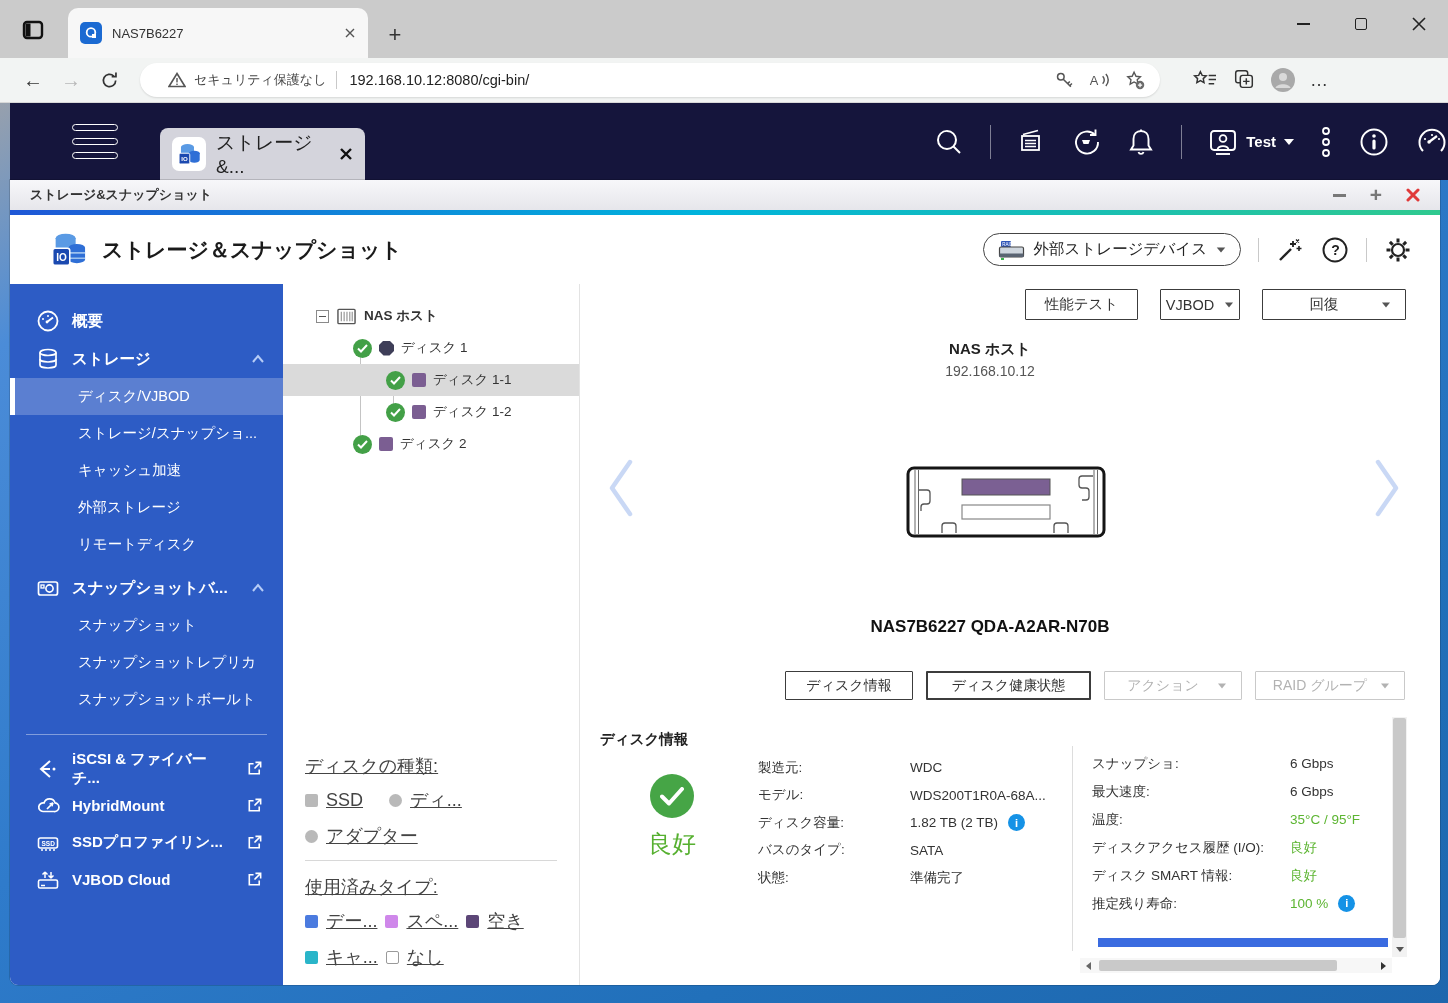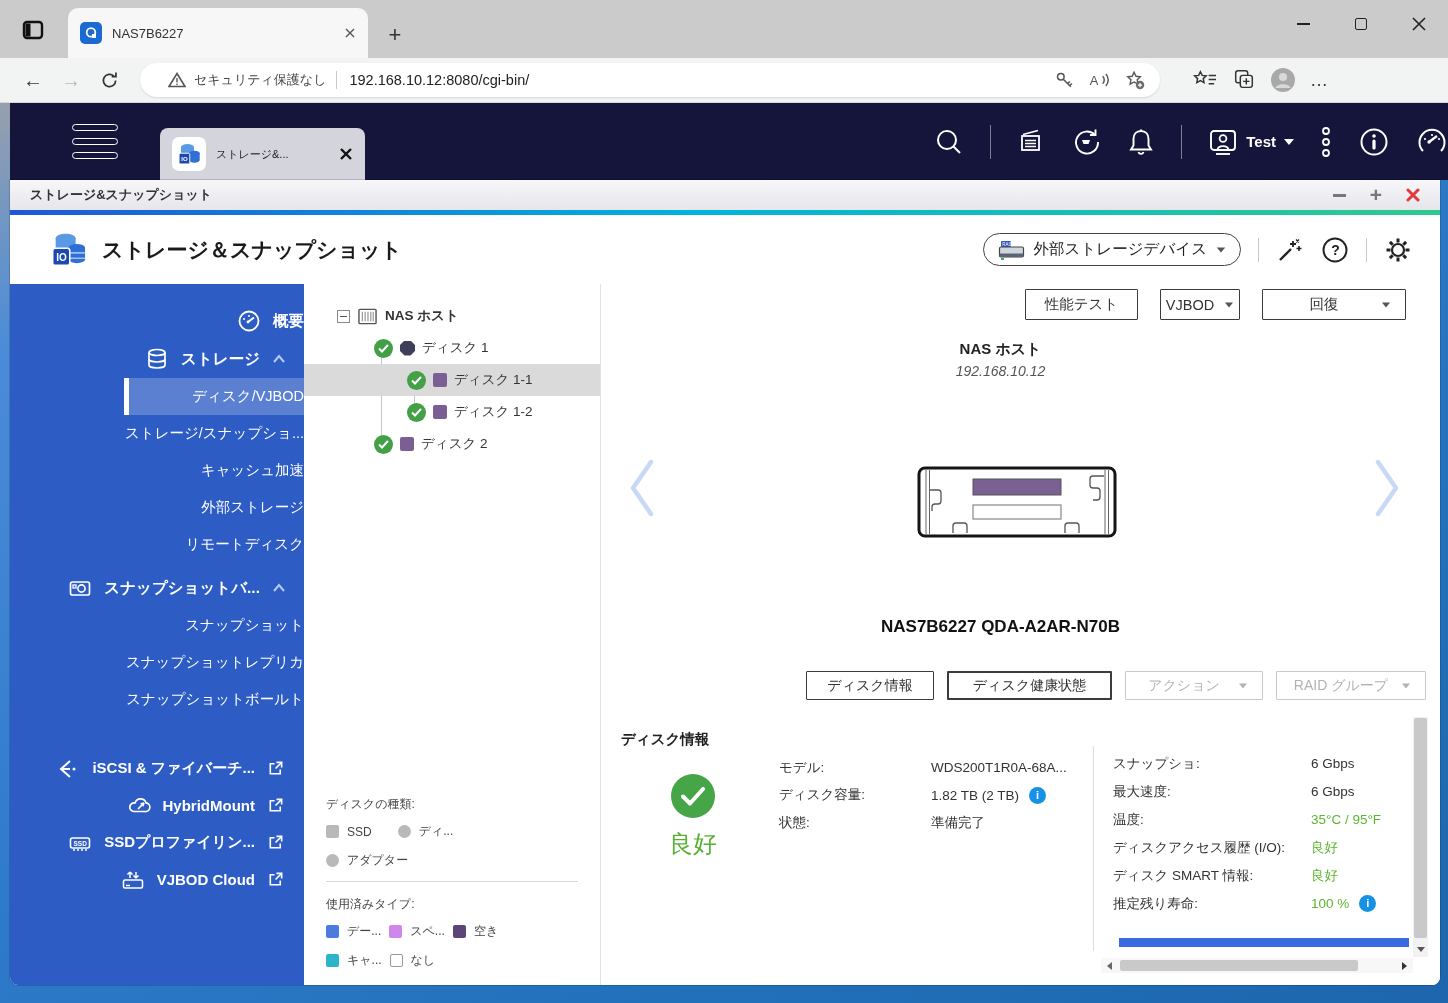--- a/index.html
+++ b/index.html
@@ -30,21 +30,21 @@
   .addr .ico, .bt-right .ico { margin-left:14px; }
   .bt-right { display:flex; align-items:center; margin-left:18px; }
 
   
   .desktop { position:absolute; left:0; top:103px; right:0; bottom:0; background:linear-gradient(150deg,#97a0ad 0%,#4b8cd8 14%,#2f7bcb 45%,#2170ba 75%,#1d66ad 100%); }
   .qts-header { position:absolute; left:10px; right:0; top:0; height:77px; background:#15153c; display:flex; align-items:center; }
   .hamburger { margin-left:62px; display:flex; flex-direction:column; gap:7px; }
   .hamburger span { width:46px; height:7px; border:1.5px solid #fff; border-radius:5px; background:transparent; }
   .qts-tab { margin-left:42px; height:52px; align-self:flex-end; width:205px; background:#d4d4dc; border-radius:8px 8px 0 0; display:flex; align-items:center; padding:0 12px; }
   .qts-tab-icon { width:34px; height:34px; background:#fff; border-radius:7px; display:flex; align-items:center; justify-content:center; margin-right:10px; }
-  .qts-tab-label { font-size:11px; color:#222; flex:1; }
+  .qts-tab-label { font-size:19px; color:#222; flex:1; }
   .qts-right { margin-left:auto; display:flex; align-items:center; gap:26px; }
   .vdiv { width:1px; height:34px; background:rgba(255,255,255,.45); }
   .user-box { display:flex; align-items:center; gap:8px; color:#fff; font-size:15px; font-weight:bold; }
   .caret-down { width:0; height:0; border-left:5px solid transparent; border-right:5px solid transparent; border-top:6px solid currentColor; display:inline-block; }
 
   
   .app-window { position:absolute; left:10px; right:8px; top:77px; bottom:18px; background:#fff; border-radius:0 0 8px 8px; overflow:hidden; display:flex; flex-direction:column; box-shadow:0 0 0 1px rgba(0,0,0,.15); }
   .titlebar { height:30px; background:linear-gradient(#f7f7fa,#e6e6eb); display:flex; align-items:center; padding:0 20px; }
   .titlebar-text { font-size:13px; font-weight:bold; color:#333; flex:1; }
   .titlebar .ctl { display:flex; align-items:center; gap:24px; }
@@ -55,21 +55,21 @@
   .app-title { font-size:21px; font-weight:bold; color:#1a1a1a; margin-left:14px; }
   .ah-right { margin-left:auto; display:flex; align-items:center; gap:17px; }
   .device-pill { height:33px; border:1.6px solid #444; border-radius:17px; display:flex; align-items:center; gap:9px; padding:0 14px; font-size:15.5px; color:#222; }
   .device-pill .caret-down { border-top-color:#555; transform:scale(.85); }
   .ah-div { width:1px; height:24px; background:#c9c9c9; }
 
   
   .app-body { flex:1; display:flex; min-height:0; }
 
   
-  .sidebar { width:294px; background:#2d5cc5; color:#fff; padding-top:18px; flex:none; display:flex; flex-direction:column;align-items:flex-end; }
+  .sidebar { width:273px; background:#2d5cc5; color:#fff; padding-top:18px; flex:none; display:flex; flex-direction:column; }
   .sb-sec, .sb-sub, .sb-ext { display:flex; align-items:center; cursor:default; position:relative; }
   .sb-sec { height:38px; padding-left:26px; font-size:15.5px; font-weight:bold; gap:12px; }
   .sb-sec .chev { margin-left:auto; margin-right:18px; opacity:.85; }
   .sb-sub { height:37px; padding-left:68px; font-size:14.5px; }
   .sb-sub.sel { background:rgba(255,255,255,.22); }
   .sb-sub.sel::before { content:""; position:absolute; left:0; top:0; bottom:0; width:5px; background:#fff; }
   .sb-divider { height:1px; background:rgba(255,255,255,.4); margin:16px 16px 15px 16px; }
   .sb-ext { height:37px; padding-left:26px; font-size:15px; font-weight:bold; gap:12px; }
   .sb-ext .ext-ic { margin-left:auto; margin-right:20px; }
 
@@ -79,21 +79,21 @@
   .t-root { margin-top:16px; padding-left:33px; font-weight:bold; }
   .t-l1 { padding-left:70px; }
   .t-l2 { padding-left:103px; }
   .t-row.sel { background:#dadada; }
   .t-box { width:13px; height:13px; border:1px solid #8a8a8a; background:#fff; position:relative; }
   .t-box::after { content:""; position:absolute; left:2px; right:2px; top:5px; height:1.5px; background:#555; }
   .chk { width:19px; height:19px; border-radius:50%; background:#43a047; display:flex; align-items:center; justify-content:center; }
   .sq-purple { width:14px; height:14px; background:#7b5e92; border-radius:2px; }
   .hex-dark { width:15px; height:15px; background:#3e3e58; clip-path:polygon(30% 0,70% 0,100% 30%,100% 70%,70% 100%,30% 100%,0 70%,0 30%); }
   .t-line { position:absolute; background:#c4c4c4; }
-  .legend { margin-top:auto; padding:0 0 16px 22px; font-size:12px; color:#444; }
+  .legend { margin-top:auto; padding:0 0 16px 22px; font-size:18px; color:#444;text-decoration:underline; }
   .legend .lg-title { margin-bottom:10px; }
   .lg-row { display:flex; align-items:center; gap:8px; margin-bottom:12px; }
   .lg-row .gap { width:10px; }
   .sw { width:13px; height:13px; border-radius:2px; flex:none; }
   .sw.circle { border-radius:50%; }
   .sw-gray { background:#b9b9b9; }
   .sw-data { background:#4b7bdf; }
   .sw-spare { background:#cf87ea; }
   .sw-free { background:#5c4677; }
   .sw-cache { background:#2ab5c9; }
@@ -102,21 +102,21 @@
 
   
   .main-panel { flex:1; position:relative; background:#fff; overflow:hidden; }
   .mp-toolbar { position:absolute; top:5px; right:34px; display:flex; gap:22px; }
   .btn { height:31px; background:#fff; border:1.6px solid #3c3c3c; color:#333; font-size:14.5px; display:flex; align-items:center; justify-content:center; gap:10px; padding:0 14px; border-radius:1px; }
   .btn .caret-down { border-top-color:#555; transform:scale(.8); }
   .btn.dis { border-color:#c9c9c9; color:#b2b2b2; }
   .btn.dis .caret-down { border-top-color:#b2b2b2; }
   .host-block { position:absolute; top:56px; left:0; right:40px; text-align:center; }
   .host-name { font-size:15px; font-weight:bold; color:#222; }
-  .host-ip { font-size:14px; color:#555; margin-top:4px;font-style:italic; }
+  .host-ip { font-size:14px; color:#555; margin-top:4px; }
   .nav-chev { position:absolute; top:172px; }
   .nav-chev.left { left:24px; } .nav-chev.right { right:36px; }
   .device-art { position:absolute; top:182px; left:50%; transform:translateX(-52%); }
   .device-title { position:absolute; top:333px; left:0; right:40px; text-align:center; font-size:17px; font-weight:bold; color:#111; }
   .tabs-row { position:absolute; top:387px; left:205px; display:flex; gap:13px; }
   .tab-btn { height:29px; font-size:14px; }
   .tab-btn.active { border-width:2px; }
   .sec-title { position:absolute; left:20px; top:446px; font-size:14.5px; font-weight:bold; color:#222; }
   .status-block { position:absolute; left:32px; top:490px; width:120px; text-align:center; }
   .big-chk { width:44px; height:44px; border-radius:50%; background:#46a546; display:inline-flex; align-items:center; justify-content:center; }
@@ -714,33 +714,45 @@
           <span class="big-chk">
             <svg width="24" height="19" viewBox="0 0 24 19">
                 <path d="M2 9.5 L9 16.5 L22 2" fill="none" stroke="#fff" stroke-width="4" stroke-linecap="round" stroke-linejoin="round"></path>
               </svg>
           </span>
           <div class="status-text">良好</div>
         </div>
 
         <div class="fields-left">
           <div class="f-row">
+              <span class="lb">製造元:</span>
+              <span class="val">
+                <span>WDC</span>
+              </span>
+            </div>
+          <div class="f-row">
               <span class="lb">モデル:</span>
               <span class="val">
                 <span>WDS200T1R0A-68A...</span>
               </span>
             </div>
           <div class="f-row">
               <span class="lb">ディスク容量:</span>
               <span class="val">
                 <span>1.82 TB (2 TB)</span>
                 <span class="info-i">i</span>
               </span>
             </div>
           <div class="f-row">
+              <span class="lb">バスのタイプ:</span>
+              <span class="val">
+                <span>SATA</span>
+              </span>
+            </div>
+          <div class="f-row">
               <span class="lb">状態:</span>
               <span class="val">
                 <span>準備完了</span>
               </span>
             </div>
         </div>
 
         <div class="v-divider"></div>
 
         <div class="fields-right">

